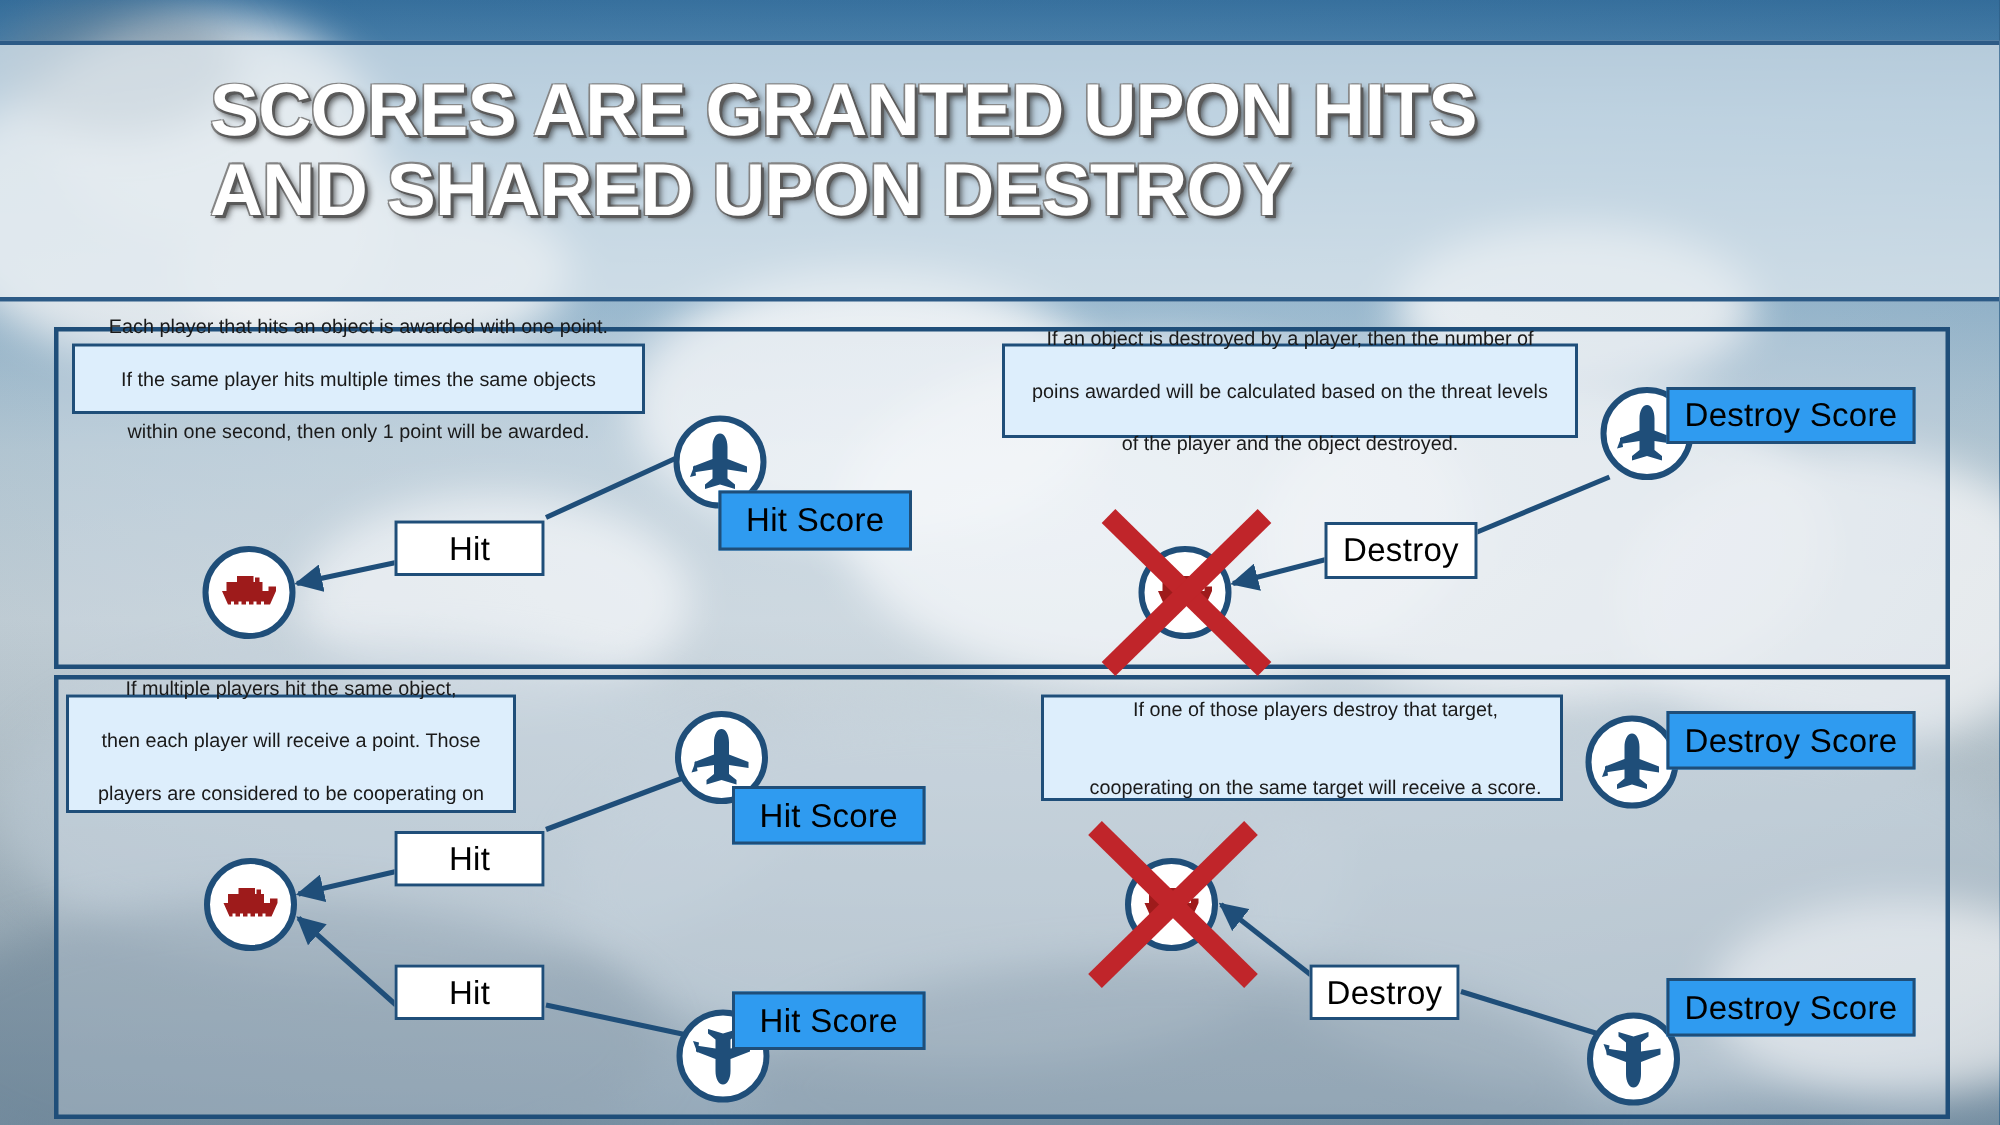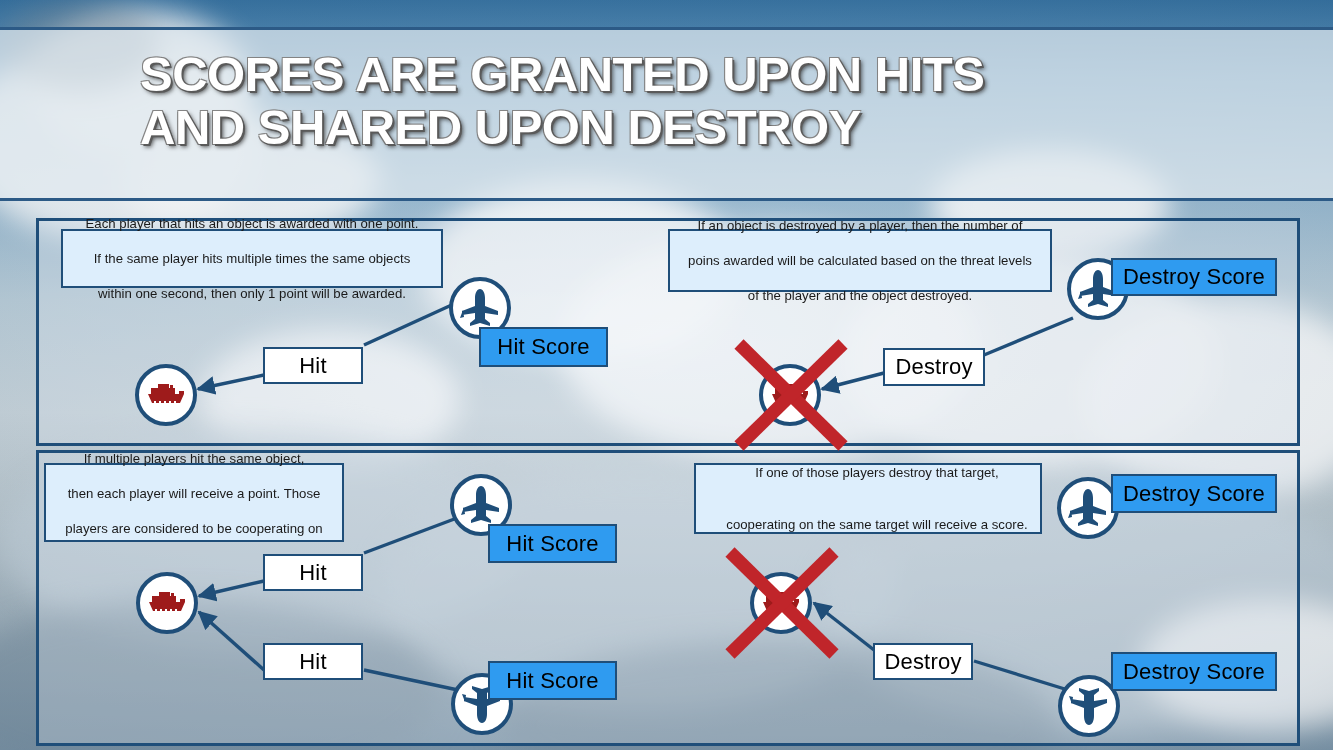--- a/index.html
+++ b/index.html
@@ -45,21 +45,21 @@
   #panel-bottom{left:36px;top:450px;width:1258px;height:290px;}
 
   
   .note{
     position:absolute;background:#ddeefc;border:2px solid #1f4e79;
     color:#1a1a1a;font-size:13.2px;line-height:17.5px;text-align:center;
     display:flex;align-items:center;justify-content:center;
     padding:5px 8px;box-sizing:border-box;
   }
   .note span{display:block;}
-  #note-1{left:48px;top:229px;width:382px;height:59px;margin-left:13px;}
+  #note-1{left:48px;top:229px;width:382px;height:47px;}
   #note-2{left:668px;top:229px;width:384px;height:63px;}
   #note-3{left:44px;top:463px;width:300px;height:79px;}
   #note-4{left:694px;top:463px;width:348px;height:71px;padding-left:26px;}
 
   
   .lbl{position:absolute;box-sizing:border-box;border:2px solid #1f4e79;
     display:flex;align-items:center;justify-content:center;
     font-size:22px;color:#000000;letter-spacing:.2px;}
   .lbl.white{background:#ffffff;text-align:right;}
   .lbl.blue{background:#2f9bf0;}

